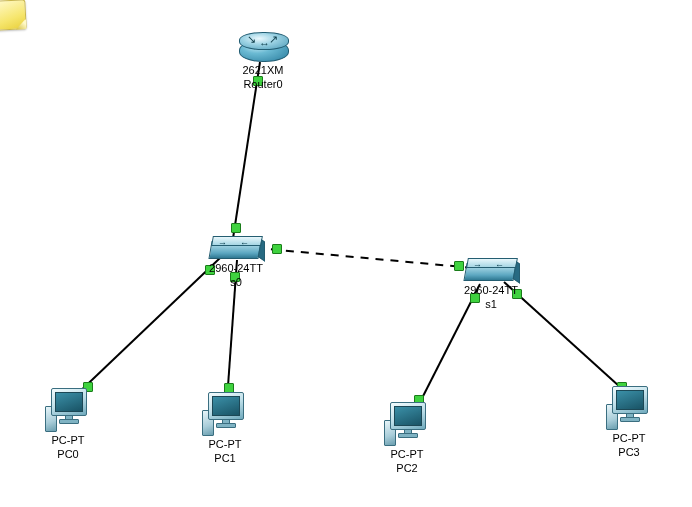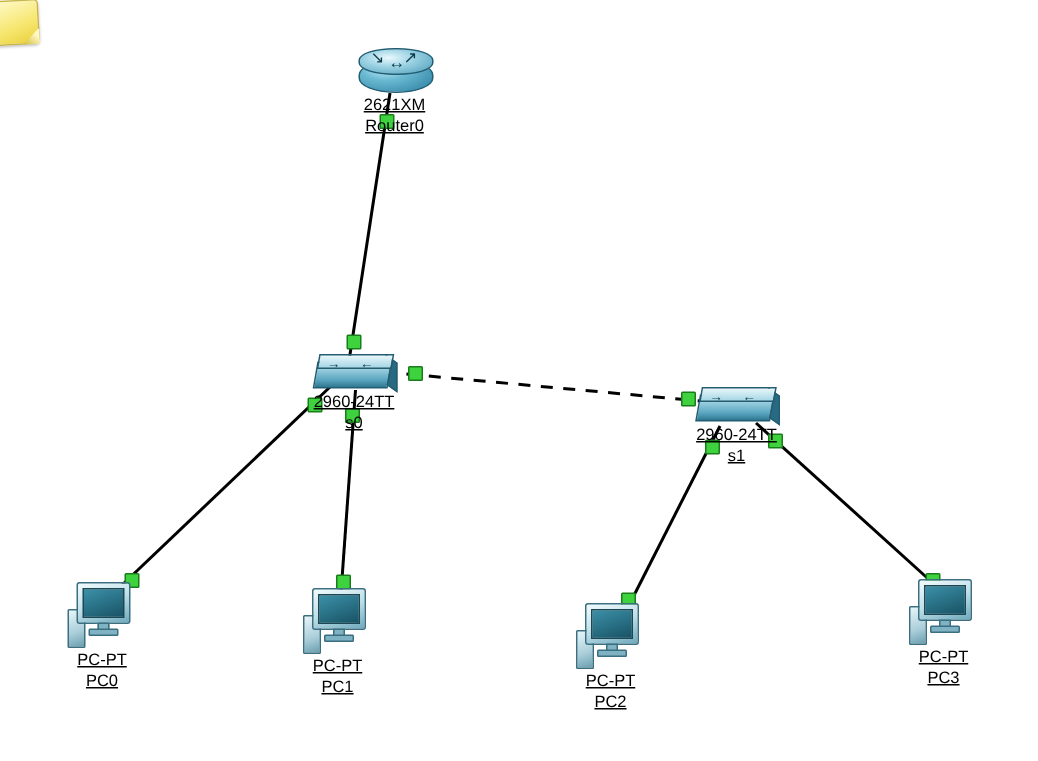--- a/index.html
+++ b/index.html
@@ -54,21 +54,20 @@
   
   .node {
     position: absolute;
     text-align: center;
   }
   .label {
     font-size: 11px;
     line-height: 12px;
     white-space: nowrap;
     margin-top: 2px;
-    text-decoration: underline;
   }
 
   
   .router-shape {
     width: 48px; height: 30px;
     position: relative;
   }
   .router-body {
     position:absolute; left:0; top:8px; width:48px; height:20px;
     background: radial-gradient(ellipse at 35% 25%, #c5eaf5 0%, #6bbad3 35%, #2a7d9e 100%);

